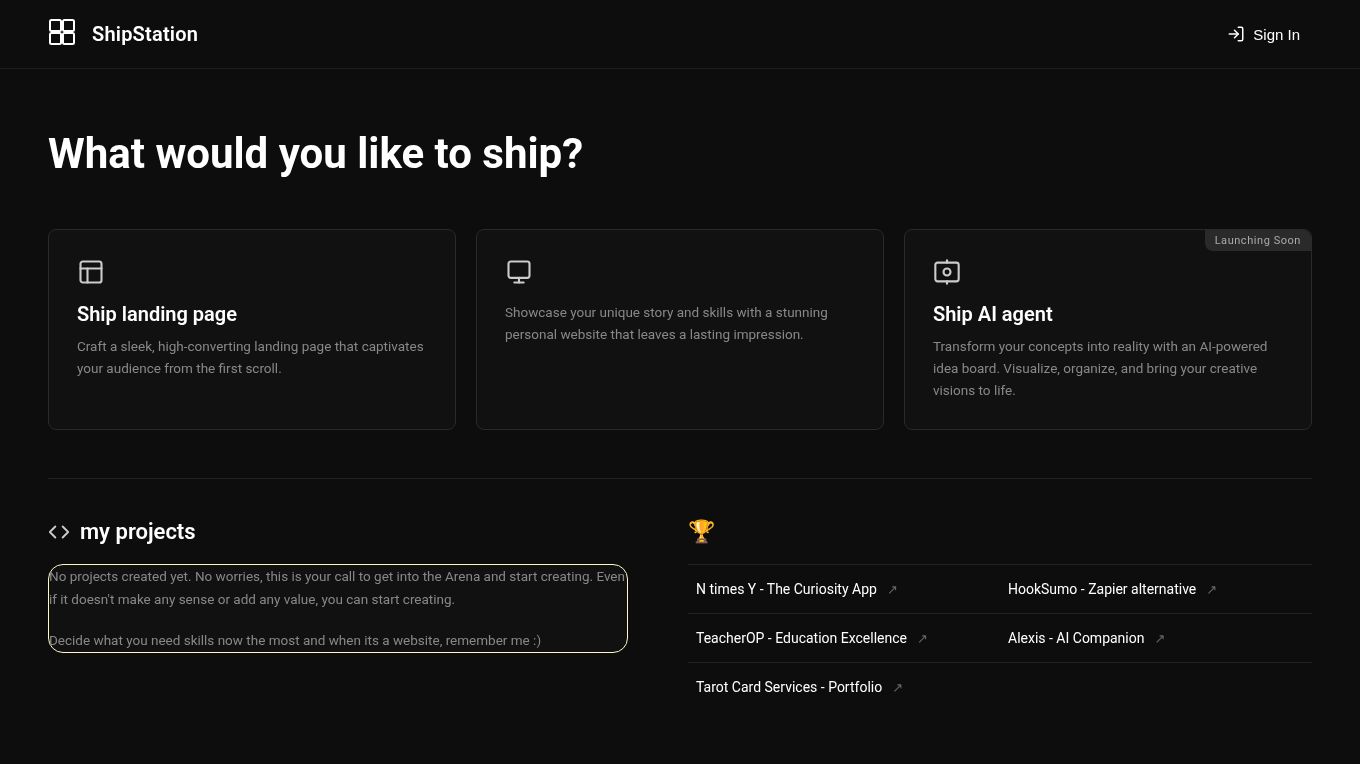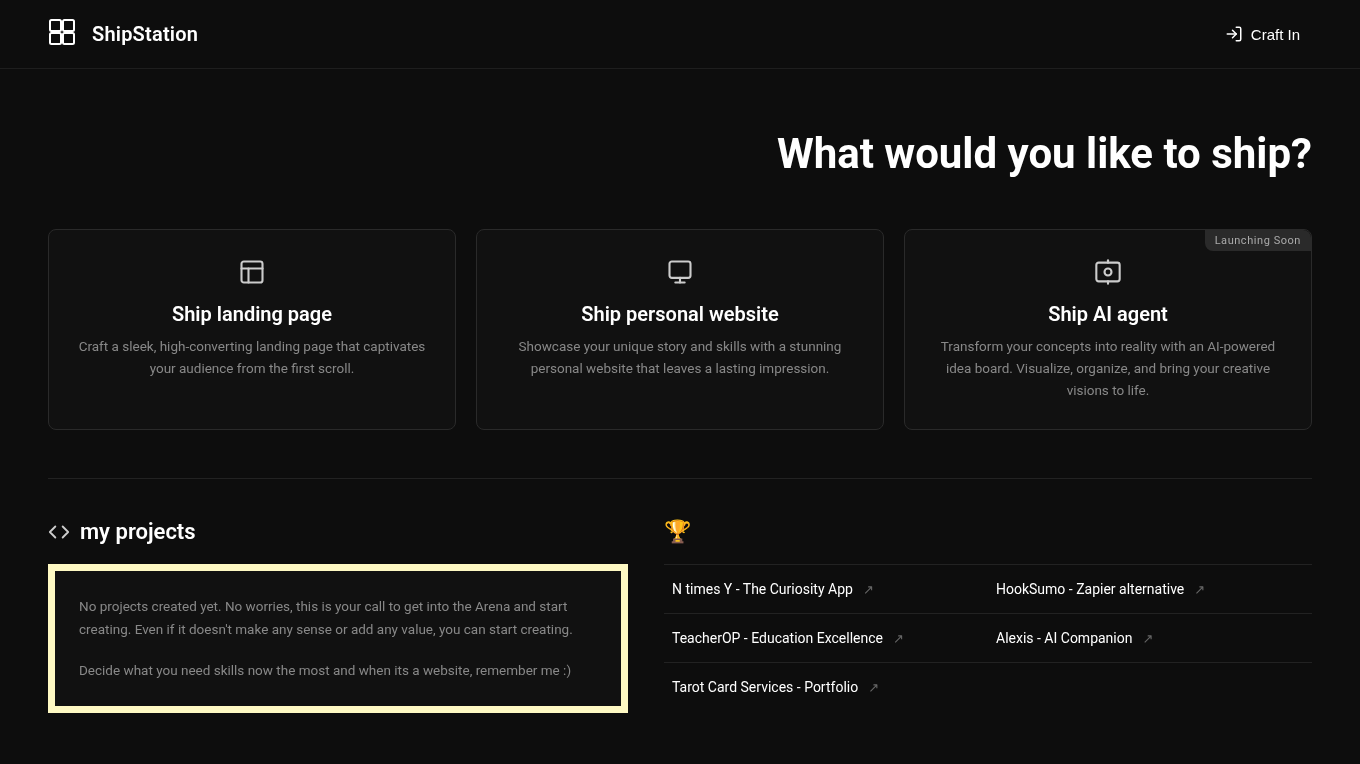--- a/index.html
+++ b/index.html
@@ -52,23 +52,22 @@
       background: transparent;
       border: none;
       color: #ffffff;
       font-size: 15px;
       cursor: pointer;
       padding: 6px 12px;
     }
 
     
     .hero {
-      text-align: right;
+      text-align: left;
       padding: 60px 48px 50px;
-      margin-left: 20px;
     }
 
     .hero-title {
       font-size: 42px;
       font-weight: 700;
       color: #ffffff;
       line-height: 1.2;
     }
 
     
@@ -81,21 +80,20 @@
 
     .card {
       background-color: #111111;
       border: 1px solid #2a2a2a;
       border-radius: 8px;
       padding: 28px;
       flex: 1;
       max-width: 420px;
       position: relative;
       min-height: 200px;
-      text-align: center;
     }
 
     .card-badge {
       position: absolute;
       top: 0;
       right: 0;
       background-color: #2a2a2a;
       color: #aaaaaa;
       font-size: 11px;
       padding: 4px 10px;
@@ -124,21 +122,21 @@
     
     .divider {
       height: 1px;
       background-color: #222222;
       margin: 0 48px 40px;
     }
 
     
     .bottom-section {
       display: flex;
-      gap: 36px;
+      gap: 60px;
       padding: 0 48px 40px;
     }
 
     
     .my-projects {
       flex: 0 0 580px;
     }
 
     .section-header {
       display: flex;
@@ -152,23 +150,22 @@
     }
 
     .section-title {
       font-size: 22px;
       font-weight: 600;
       color: #ffffff;
     }
 
     .projects-box {
       background-color: #111111;
-      border: 7px solid #fef9c3;
-      border-radius: 0;
-      padding: 24px;
+      border: 1px solid #fef9c3;
+      border-radius: 15px;
     }
 
     .projects-text {
       font-size: 13.5px;
       color: #888888;
       line-height: 1.7;
       margin-bottom: 18px;
     }
 
     .projects-text-2 {
@@ -248,21 +245,21 @@
       </svg>
     </span>
     <span class="logo-text">ShipStation</span>
   </div>
   <button class="sign-in-btn">
     <svg width="18" height="18" viewBox="0 0 24 24" fill="none" stroke="white" stroke-width="2" stroke-linecap="round" stroke-linejoin="round">
       <path d="M15 3h4a2 2 0 0 1 2 2v14a2 2 0 0 1-2 2h-4"></path>
       <polyline points="10 17 15 12 10 7"></polyline>
       <line x1="15" y1="12" x2="3" y2="12"></line>
     </svg>
-    <span>Craft In</span>
+    <span>Sign In</span>
   </button>
 </header>
 
 <section class="hero">
   <h1 class="hero-title">What would you like to ship?</h1>
 </section>
 
 <div class="cards-container">
 
   <div class="card">
@@ -278,21 +275,20 @@
   </div>
 
   <div class="card">
     <div class="card-icon">
       <svg width="28" height="28" viewBox="0 0 24 24" fill="none" stroke="#cccccc" stroke-width="1.8" stroke-linecap="round" stroke-linejoin="round">
         <rect x="3" y="3" width="18" height="14" rx="2"></rect>
         <line x1="8" y1="21" x2="16" y2="21"></line>
         <line x1="12" y1="17" x2="12" y2="21"></line>
       </svg>
     </div>
-    <div class="card-title">Ship personal website</div>
     <div class="card-desc">Showcase your unique story and skills with a stunning personal website that leaves a lasting impression.</div>
   </div>
 
   <div class="card">
     <div class="card-badge">Launching Soon</div>
     <div class="card-icon">
       <svg width="28" height="28" viewBox="0 0 24 24" fill="none" stroke="#cccccc" stroke-width="1.8" stroke-linecap="round" stroke-linejoin="round">
         <rect x="2" y="4" width="20" height="16" rx="2"></rect>
         <circle cx="12" cy="12" r="3"></circle>
         <line x1="12" y1="4" x2="12" y2="2"></line>

